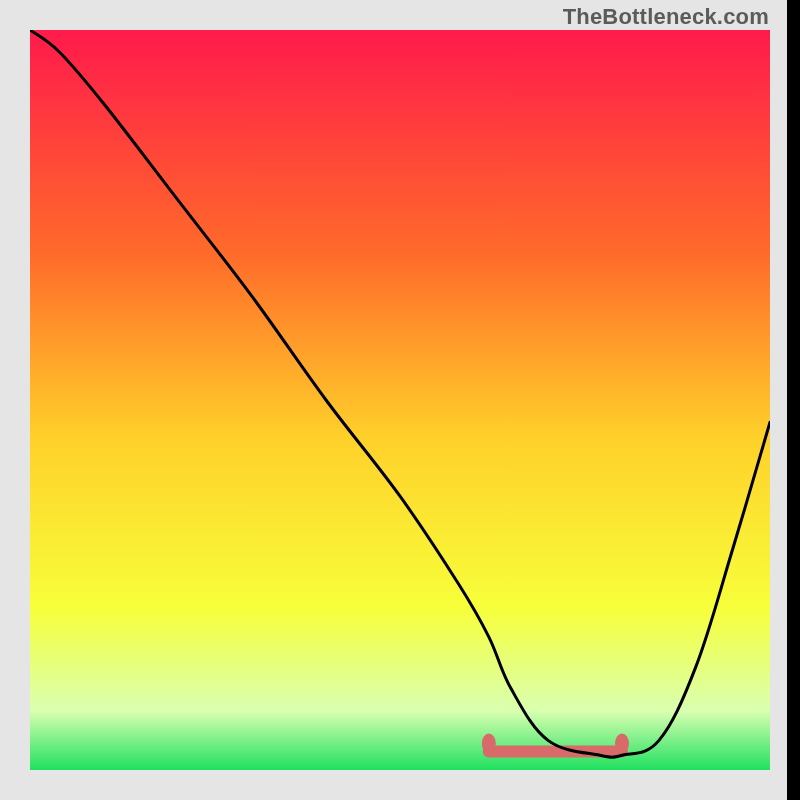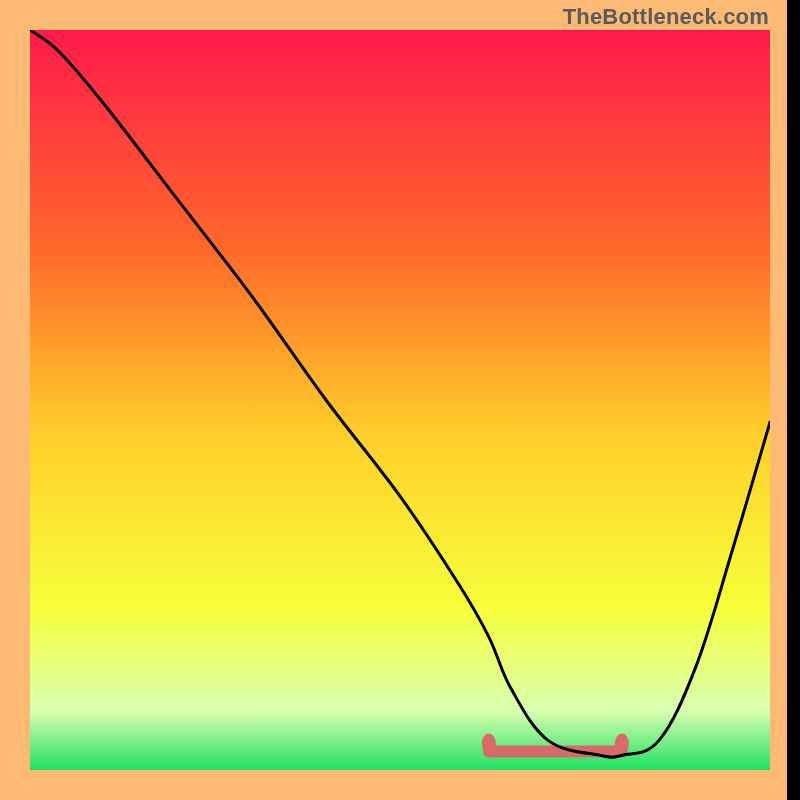--- a/index.html
+++ b/index.html
@@ -8,21 +8,21 @@
     width: 800px;
     height: 800px;
     background: #000;
     font-family: Arial, Helvetica, sans-serif;
     overflow: hidden;
   }
   .frame {
     position: relative;
     width: 787px;
     height: 800px;
-    background: #fdba74;
+    background: #e5e5e5;
   }
   .watermark {
     position: absolute;
     top: 4px;
     right: 18px;
     color: #5b5b5b;
     font-size: 22px;
     font-weight: 600;
     letter-spacing: 0.2px;
     z-index: 20;

